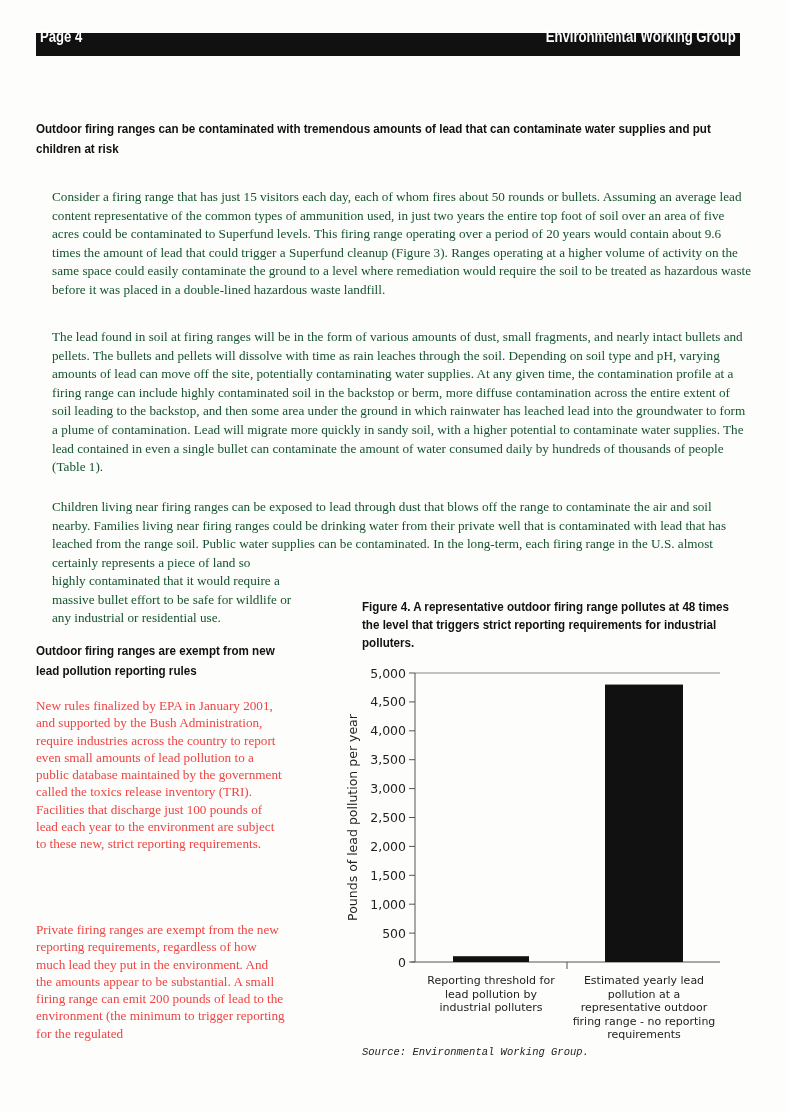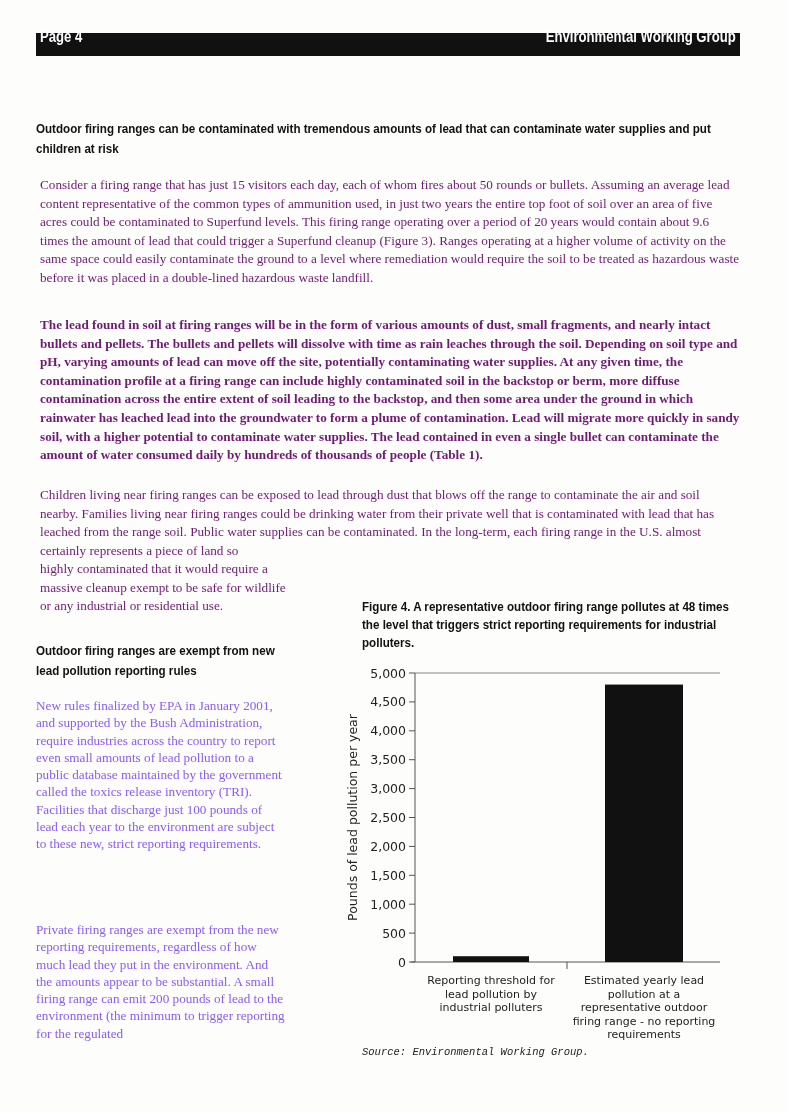--- a/index.html
+++ b/index.html
@@ -18,33 +18,33 @@
   }
   .header-bar .page-num { transform-origin: left center; }
   .header-bar .org { transform-origin: right center; }
   .h1 {
     position: absolute; left: 36px; top: 119px; width: 710px;
     font-family: "Liberation Sans", sans-serif; font-weight: bold; font-size: 13.5px;
     line-height: 20px; color: #111; transform: scaleX(0.86); transform-origin: left top;
     width: 820px;
   }
   .para {
-    position: absolute; left: 36px; font-size: 13.2px; line-height: 18.6px; color: #701a75;
-    margin: 4px;
+    position: absolute; left: 36px; font-size: 13.2px; line-height: 18.6px; color: #14532d;
+    margin: 16px;
   }
   .p1 { top: 172px; width: 700px; }
-  .p2 { top: 312px; width: 700px; font-weight: bold; }
+  .p2 { top: 312px; width: 700px; }
   .p3 { top: 482px; width: 700px; }
   .p3b { top: 556px; width: 250px; font-size: 13.2px; line-height: 18.6px; }
   .h2 {
     position: absolute; left: 36px; top: 641px; width: 300px;
     font-family: "Liberation Sans", sans-serif; font-weight: bold; font-size: 13.5px;
     line-height: 20px; color: #111; transform: scaleX(0.86); transform-origin: left top;
   }
-  .col { position: absolute; left: 36px; width: 250px; font-size: 13.2px; line-height: 17.3px; color: #8b5cf6; margin: 0; }
+  .col { position: absolute; left: 36px; width: 250px; font-size: 13.2px; line-height: 17.3px; color: #ef4444; margin: 0; }
   .c1 { top: 697px; }
   .c2 { top: 921px; }
   .fig-title {
     position: absolute; left: 362px; top: 598px; width: 440px;
     font-family: "Liberation Sans", sans-serif; font-weight: bold; font-size: 13.5px;
     line-height: 18px; color: #111; transform: scaleX(0.86); transform-origin: left top;
   }
   #chart { position: absolute; left: 330px; top: 660px; }
   .source {
     position: absolute; left: 362px; top: 1046px; font-family: Liberation Mono, monospace;
@@ -57,21 +57,21 @@
 <div class="header-bar">
   <span class="page-num">Page 4</span>
   <span class="org">Environmental Working Group</span>
 </div>
 
 <div class="h1">Outdoor firing ranges can be contaminated with tremendous amounts of lead that can contaminate water supplies and put children at risk</div>
 
 <p class="para p1">Consider a firing range that has just 15 visitors each day, each of whom fires about 50 rounds or bullets. Assuming an average lead content representative of the common types of ammunition used, in just two years the entire top foot of soil over an area of five acres could be contaminated to Superfund levels.  This firing range operating over a period of 20 years would contain about 9.6 times the amount of lead that could trigger a Superfund cleanup (Figure 3).  Ranges operating at a higher volume of activity on the same space could easily contaminate the ground to a level where remediation would require the soil to be treated as hazardous waste before it was placed in a double-lined hazardous waste landfill.</p>
 <p class="para p2">The lead found in soil at firing ranges will be in the form of various amounts of dust, small fragments, and nearly intact bullets and pellets.  The bullets and pellets will dissolve with time as rain leaches through the soil.  Depending on soil type and pH, varying amounts of lead can move off the site, potentially contaminating water supplies.  At any given time, the contamination profile at a firing range can include highly contaminated soil in the backstop or berm, more diffuse contamination across the entire extent of soil leading to the backstop, and then some area under the ground in which rainwater has leached lead into the groundwater to form a plume of contamination.  Lead will migrate more quickly in sandy soil, with a higher potential to contaminate water supplies.   The lead contained in even a single bullet can contaminate the amount of water consumed daily by hundreds of thousands of people (Table 1).</p>
 <p class="para p3">Children living near firing ranges can be exposed to lead through dust that blows off the range to contaminate the air and soil nearby.  Families living near firing ranges could be drinking water from their private well that is contaminated with lead that has leached from the range soil.  Public water supplies can be contaminated.  In the long-term, each firing range in the U.S. almost certainly represents a piece of land so</p>
-<p class="para p3b">highly contaminated that it would require a massive cleanup exempt to be safe for wildlife or any industrial or residential use.</p>
+<p class="para p3b">highly contaminated that it would require a massive bullet effort to be safe for wildlife or any industrial or residential use.</p>
 
 <div class="h2">Outdoor firing ranges are exempt from new lead pollution reporting rules</div>
 <p class="col c1">New rules finalized by EPA in January 2001, and supported by the Bush Administration, require industries across the country to report even small amounts of lead pollution to a public database maintained by the government called the toxics release inventory (TRI).  Facilities that discharge just 100 pounds of lead each year to the environment are subject to these new, strict reporting requirements.</p>
 <p class="col c2">Private firing ranges are exempt from the new reporting requirements, regardless of how much lead they put in the environment.  And the amounts appear to be substantial.  A small firing range can emit 200 pounds of lead to the environment (the minimum to trigger reporting for the regulated</p>
 
 <div class="fig-title">Figure 4.  A representative outdoor firing range pollutes at 48 times the level that triggers strict reporting requirements for industrial polluters.</div>
 
 <svg id="chart" width="400" height="385">
     <line x1="85" y1="13" x2="390" y2="13" stroke="#888" stroke-width="1.2"></line>
     <line x1="85" y1="13" x2="85" y2="302" stroke="#555" stroke-width="1"></line>

